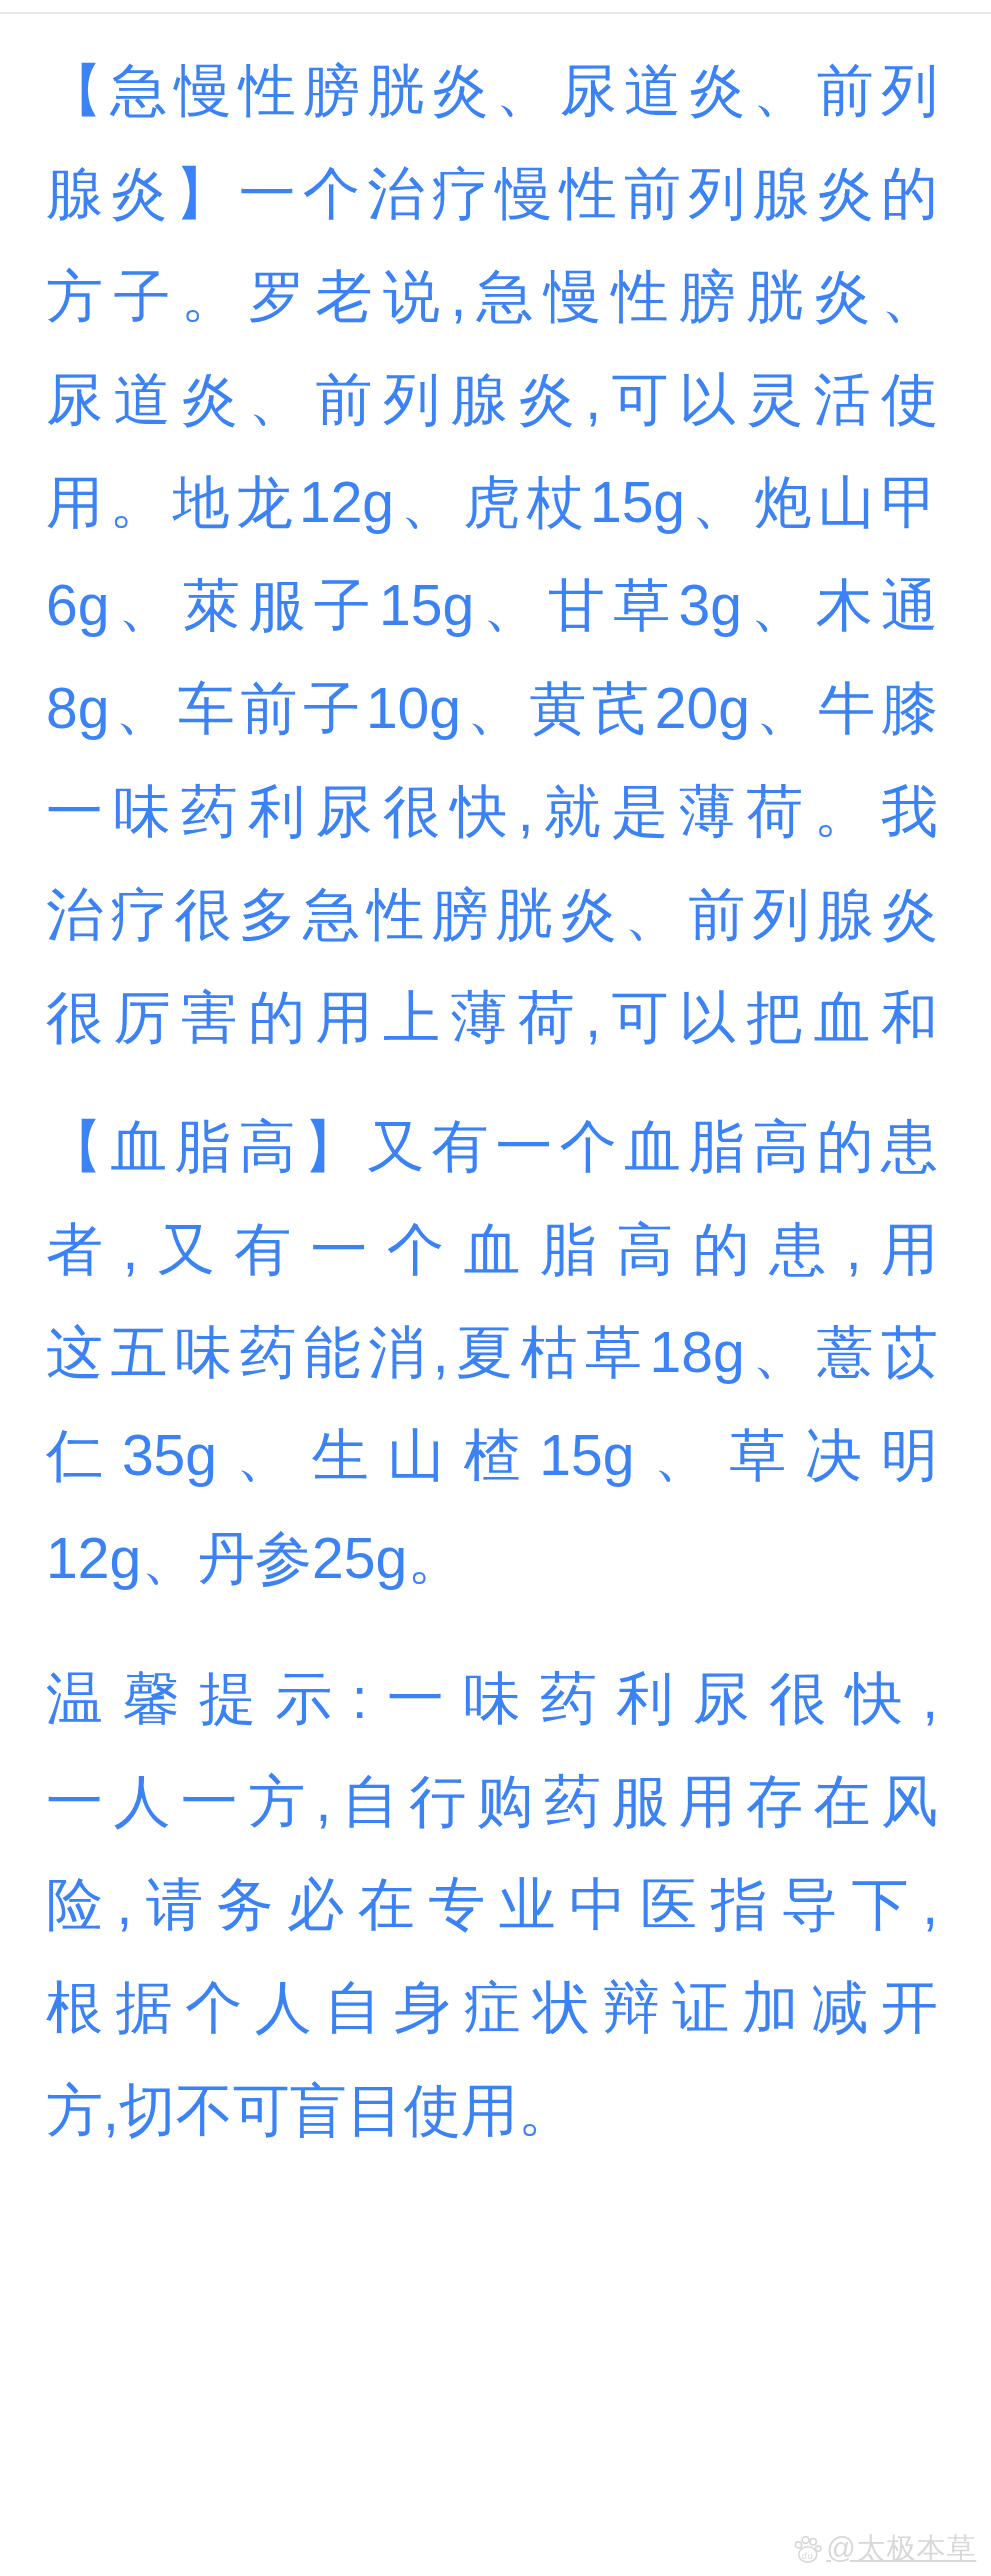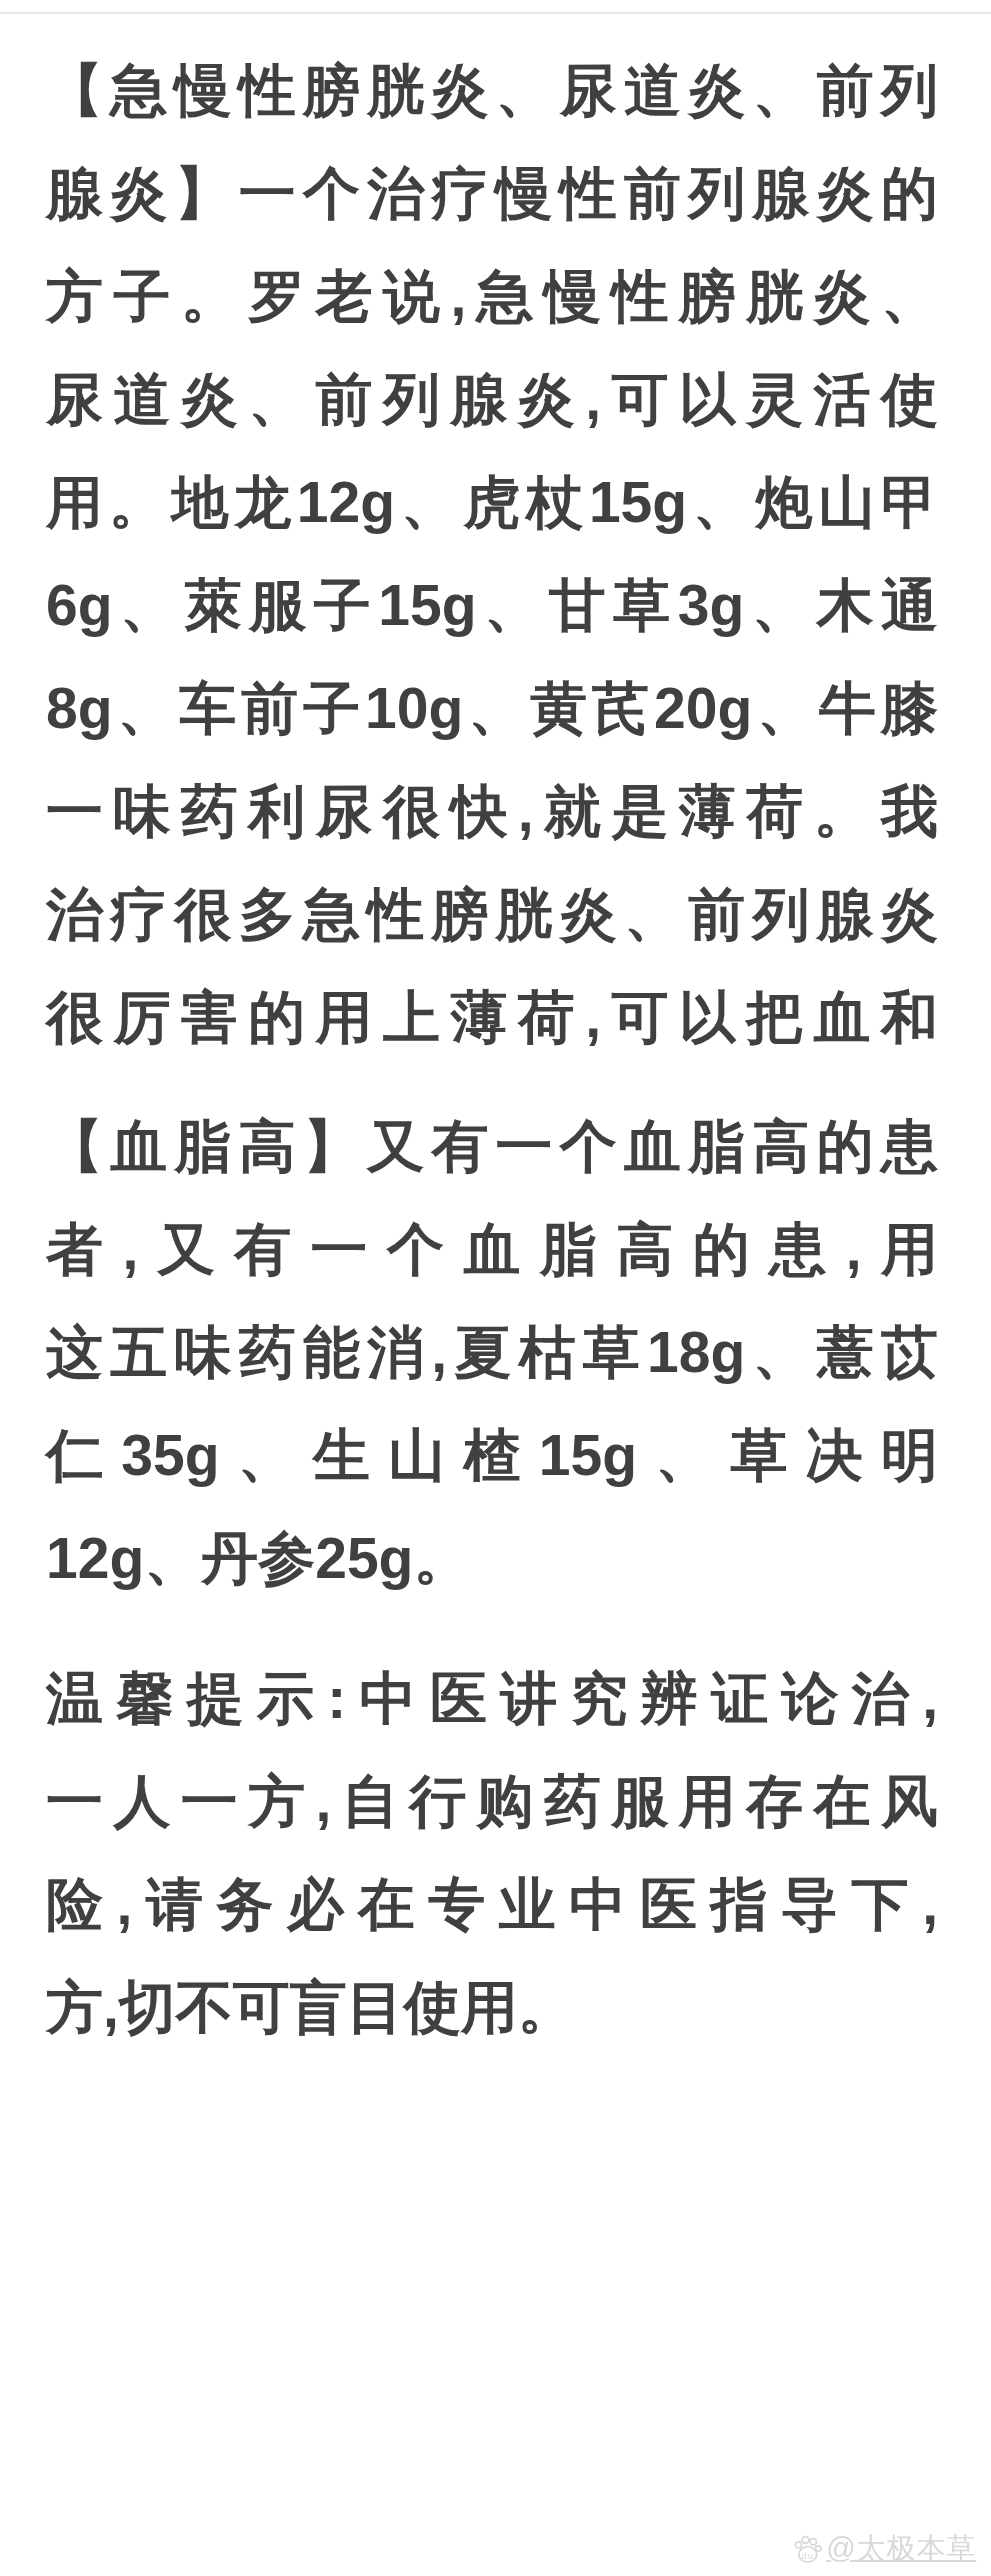--- a/index.html
+++ b/index.html
@@ -21,24 +21,24 @@
     height: 1.8px;
     background: #e9e9e9;
   }
 
   
   .article {
     position: absolute;
     left: 46px;
     top: 39px;
     width: 892px;
-    color: #404040;
+    color: #3b82f6;
     font-size: 57px;
     line-height: 103px;
-    font-weight: 700;
+    font-weight: 400;
   }
 
   .para { margin: 0; }
   .para[data-idx="1"] { margin-top: 26px; }
   .para[data-idx="2"] { margin-top: 37px; }
 
   
   .line {
     text-align: justify;
     text-align-last: justify;
@@ -83,23 +83,24 @@
       <div class="line">很厉害的用上薄荷,可以把血和</div>
     </section>
     <section class="para" data-idx="1">
       <div class="line">【血脂高】又有一个血脂高的患</div>
       <div class="line">者,又有一个血脂高的患,用</div>
       <div class="line">这五味药能消,夏枯草18g、薏苡</div>
       <div class="line">仁35g、生山楂15g、草决明</div>
       <div class="line final">12g、丹参25g。</div>
     </section>
     <section class="para" data-idx="2">
-      <div class="line">温馨提示:中医讲究辨证论治,</div>
+      <div class="line">温馨提示:一味药利尿很快,</div>
       <div class="line">一人一方,自行购药服用存在风</div>
       <div class="line">险,请务必在专业中医指导下,</div>
+      <div class="line">根据个人自身症状辩证加减开</div>
       <div class="line final">方,切不可盲目使用。</div>
     </section>
   </main>
 
 <div class="watermark">
   <svg class="paw" width="27.5" height="29" viewBox="0 0 30 32" fill="none" stroke="#d8d8d8" stroke-width="1.8" style="font-size:32px">
     <ellipse cx="15" cy="21.5" rx="10" ry="8.5"></ellipse>
     <circle cx="4.8" cy="11" r="3.4"></circle>
     <circle cx="12.5" cy="5.5" r="3.7"></circle>
     <circle cx="21" cy="7.5" r="3.5"></circle>

